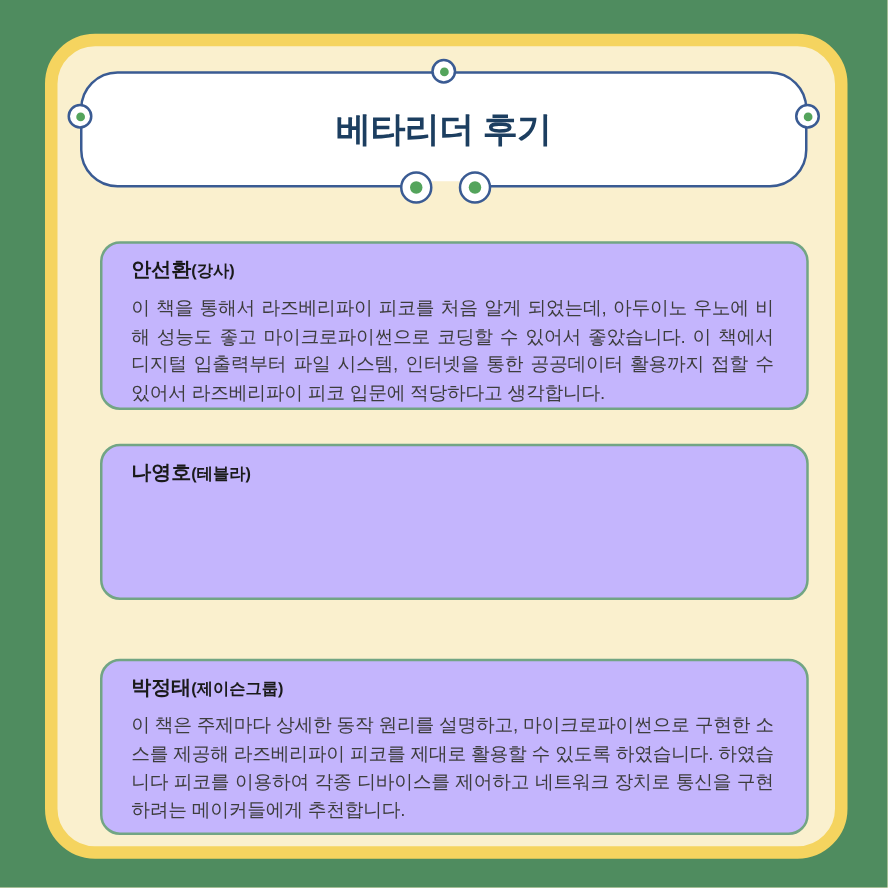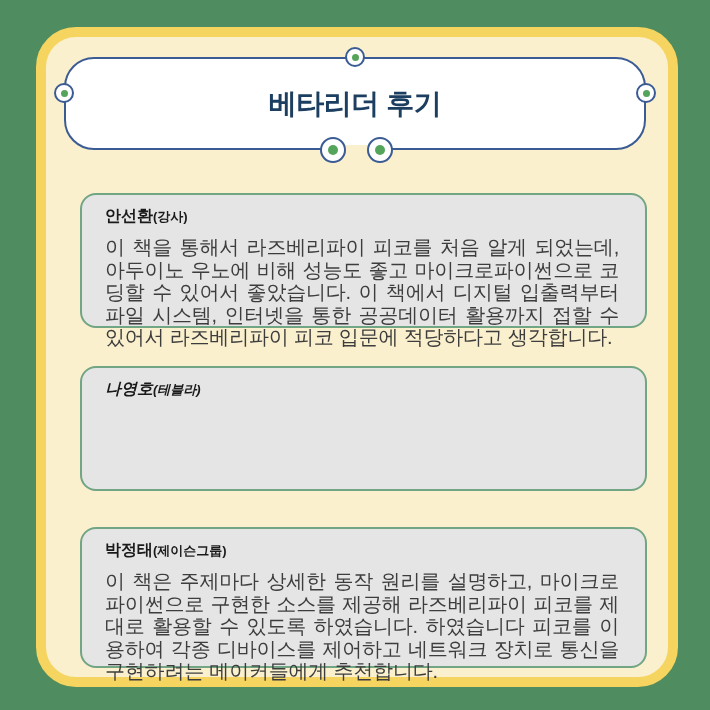--- a/index.html
+++ b/index.html
@@ -67,35 +67,35 @@
   .dot.large .green{width:10px;height:10px;}
   .pos-top{left:345px;top:47px;}
   .pos-left{left:54px;top:83px;}
   .pos-right{left:636px;top:83px;}
   .pos-b1{left:320px;top:137px;}
   .pos-b2{left:367px;top:137px;}
 
   
   .card{
     position:absolute;left:80px;width:567px;
-    background:#e5e5e5;
+    background:#c4b5fd;
     border:2px solid var(--card-border);
     border-radius:16px;
     padding:11px 26px 10px 23px;
     z-index:1;
   }
   .card1{top:193px;height:135px;}
-  .card2{top:366px;height:125px;font-style:italic;}
+  .card2{top:355px;height:125px;}
   .card3{top:507px;height:141px;margin-top:20px;}
   .name-row{color:var(--name-color);white-space:nowrap;}
   .name{font-size:16px;font-weight:800;}
   .aff{font-size:13px;font-weight:800;}
   .review-body{
     margin-top:9px;
-    font-size:20px;line-height:22.5px;
+    font-size:15px;line-height:22.5px;
     color:var(--body-text);
     text-align:justify;word-break:break-all;
     letter-spacing:-0.2px;
   }
 </style>
 </head>
 <body>
 
 <div class="page">
 

